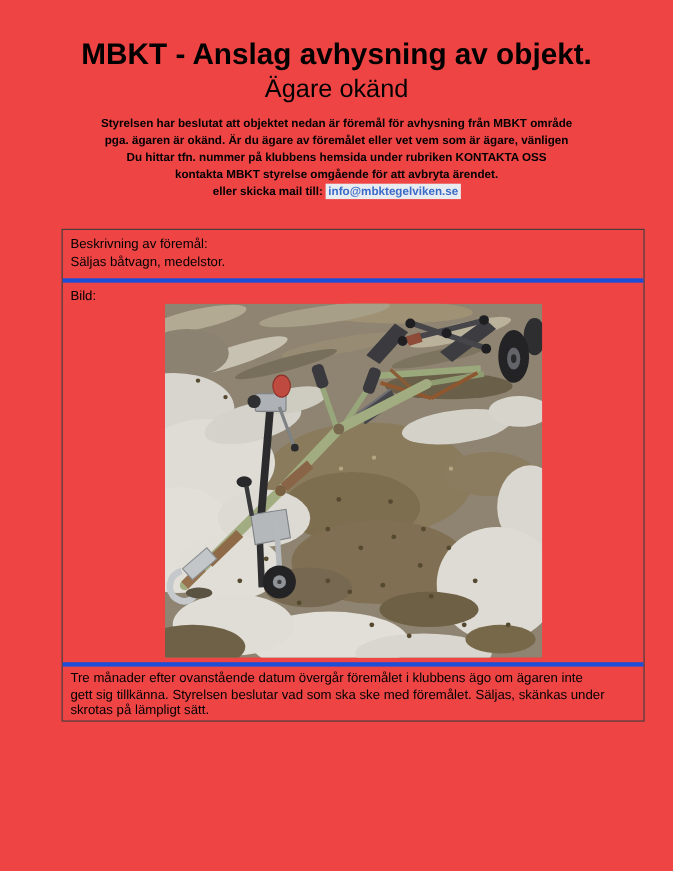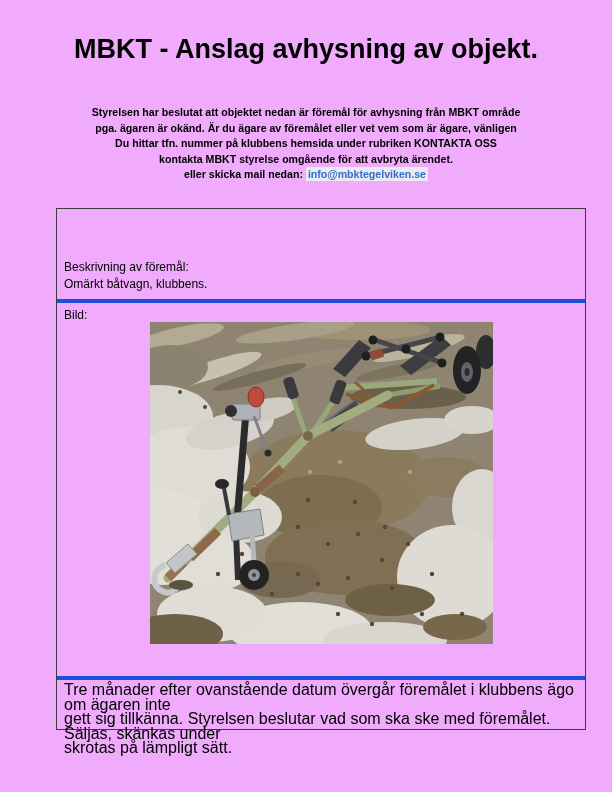--- a/index.html
+++ b/index.html
@@ -1,19 +1,19 @@
 <!DOCTYPE html>
 <html><head>
 <meta charset="utf-8">
 <style>
   html,body { margin:0; padding:0; background:#ffffff; }
   .page {
     position:relative;
     width:612px; height:792px;
-    background:#f0abfc;
+    background:#ef4444;
     font-family:"Liberation Sans", sans-serif;
     color:#000;
     overflow:hidden;
   }
   .doc-title {
     position:absolute; top:36px; left:0; width:612px;
     text-align:center;
     font-size:27px; font-weight:bold; line-height:27px;
   }
   .doc-subtitle {
@@ -37,53 +37,54 @@
   }
   .doc-table {
     position:absolute; left:56px; top:208px; width:530px;
     box-sizing:border-box;
     border:1px solid #3c3c3c;
     font-size:12px; line-height:16.5px;
   }
   .trow { box-sizing:border-box; border-top:4px solid #1d4ed8; }
   .trow.first { border-top:none; }
   .row-pad { padding:4px 7px 0 7px; }
-  .row-desc  { height:44px;margin-top:46px; }
+  .row-desc  { height:44px; }
   .row-image { height:349px; position:relative; }
   .row-date  { height:28px; }
-  .row-footer{ height:53px; font-size:16px; line-height:14.6px;margin-top:28px; }
+  .row-footer{ height:53px; font-size:12px; line-height:14.6px; }
   .row-footer .row-pad { padding-top:3px; }
   .photo-wrap {
     position:absolute; left:93px; top:19px;
     width:343px; height:322px;
     overflow:hidden;
   }
   .photo-wrap svg { display:block; }
 </style>
 </head>
 <body>
 
 <div class="page">
 
   <div class="doc-title">MBKT - Anslag avhysning av objekt.</div>
+  <div class="doc-subtitle">Ägare okänd</div>
 
   <div class="intro">
     <div class="intro-line">Styrelsen har beslutat att objektet nedan är föremål för avhysning från MBKT område</div>
     <div class="intro-line">pga. ägaren är okänd. Är du ägare av föremålet eller vet vem som är ägare, vänligen</div>
     <div class="intro-line">Du hittar tfn. nummer på klubbens hemsida under rubriken KONTAKTA OSS</div>
     <div class="intro-line">kontakta MBKT styrelse omgående för att avbryta ärendet.</div>
-    <div class="intro-line"><span>eller skicka mail nedan: </span><a class="email-link">info@mbktegelviken.se</a></div>
+    <div class="intro-line"><span>eller skicka mail till: </span><a class="email-link">info@mbktegelviken.se</a></div>
   </div>
 
   <div class="doc-table">
 
     <div class="trow first row-desc">
       <div class="row-pad">
         <div>Beskrivning av föremål:</div>
-        <div>Omärkt båtvagn, klubbens.</div>
+        <div>Säljas båtvagn, medelstor.</div>
       </div>
     </div>
 
     <div class="trow row-image">
       <div class="row-pad">Bild:</div>
 
       <div class="photo-wrap">
         <svg width="343" height="322" viewBox="0 0 343 322" role="img" aria-label="Omärkt medelstor båtvagn (boat trailer) standing on a field of brown grass with patches of snow">
 
           <g>

